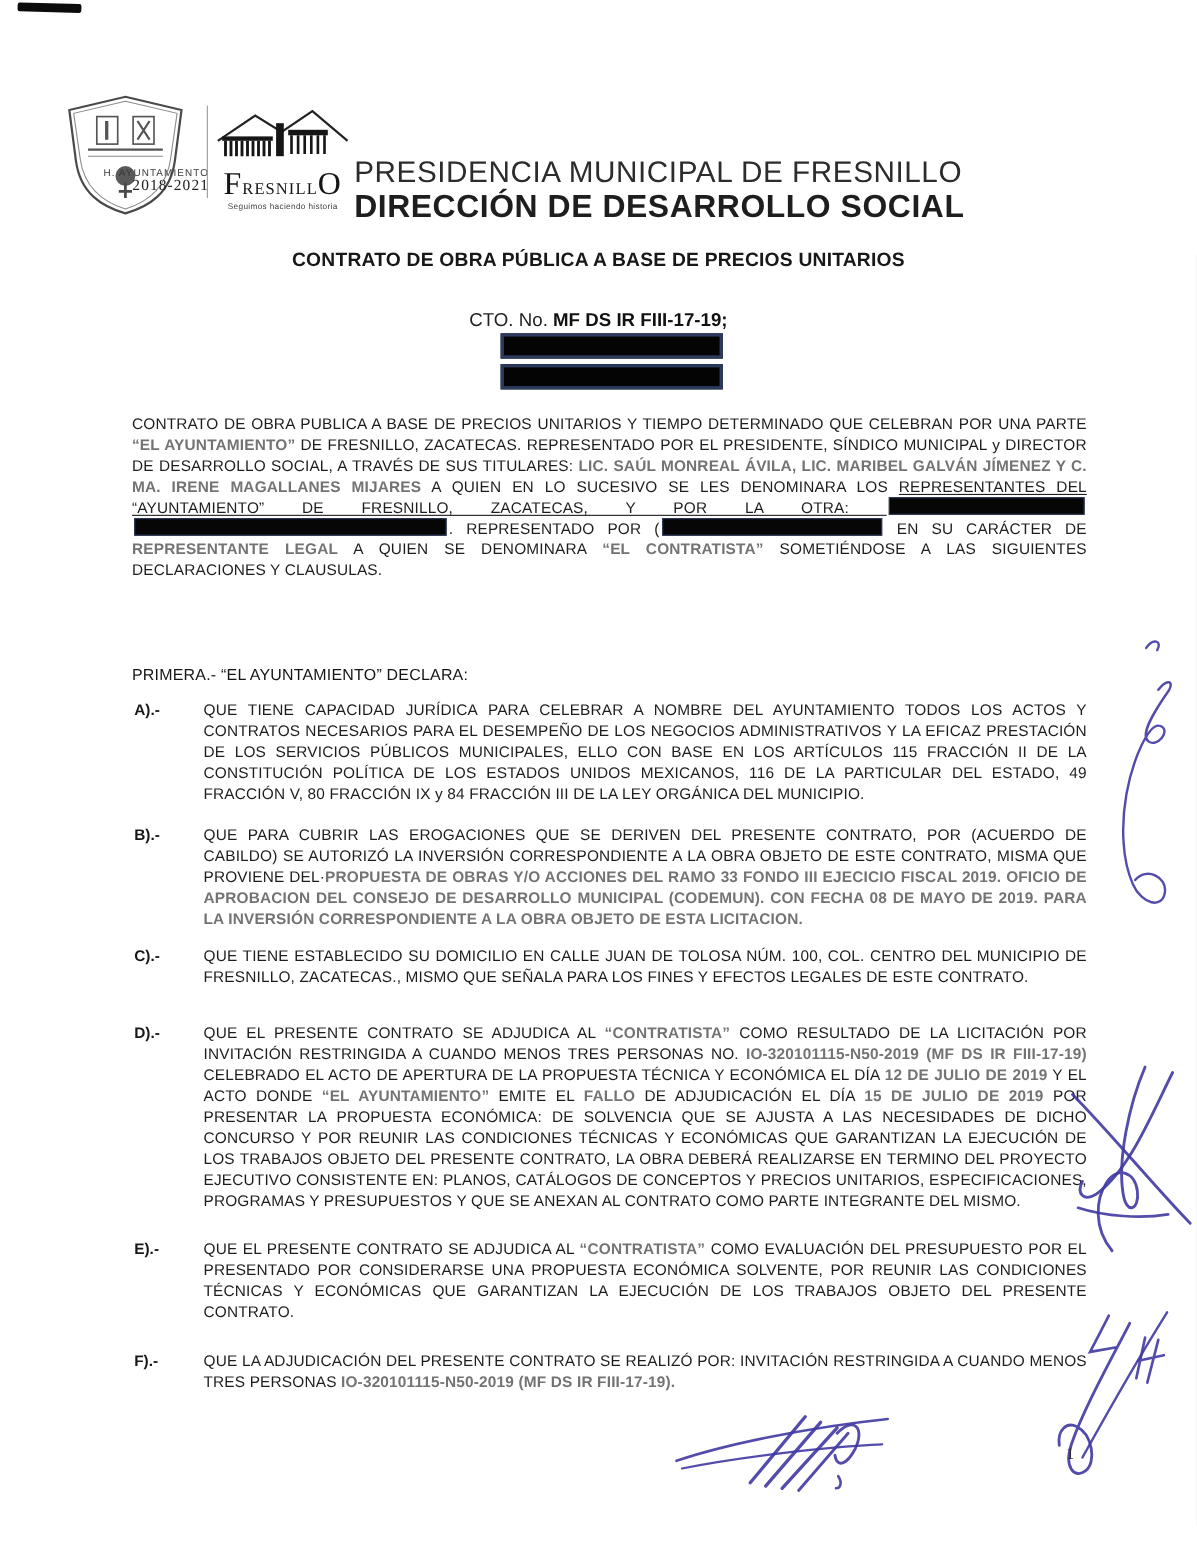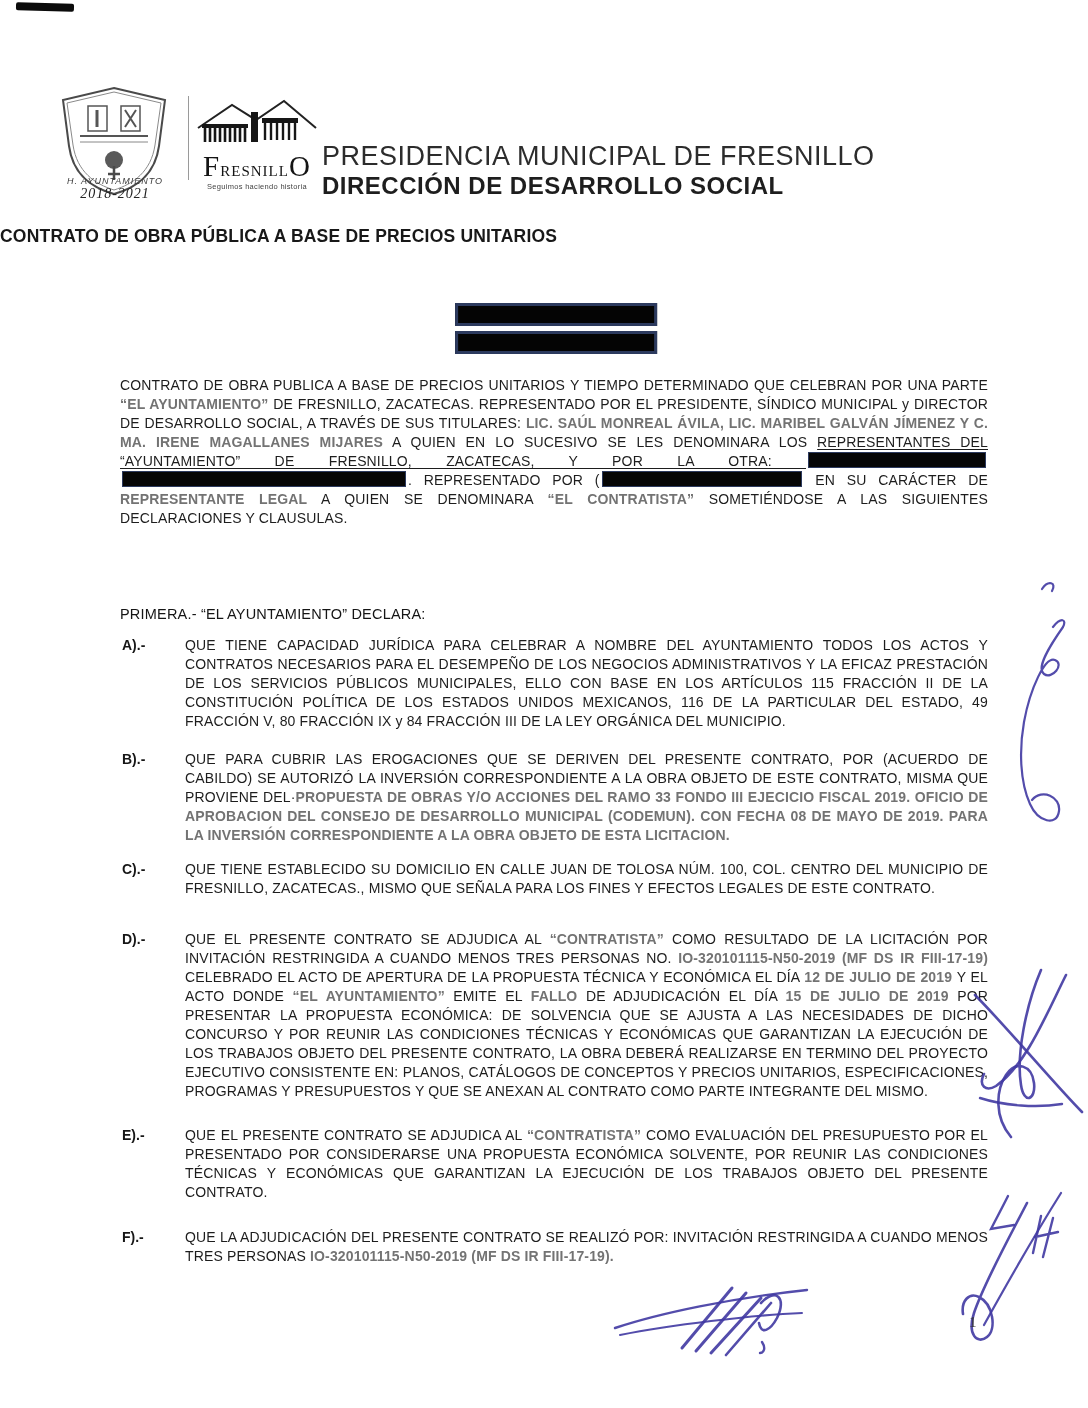--- a/index.html
+++ b/index.html
@@ -2,34 +2,34 @@
 <html><head>
 <meta charset="utf-8">
 <style>
   html,body{margin:0;padding:0;background:#e8e8e8;}
   .page{position:relative;width:1088px;height:1408px;background:#ffffff;overflow:hidden;
         font-family:"Liberation Sans",sans-serif;color:#1c1c1c;margin:0 auto;}
   .scan-streak{position:absolute;left:16px;top:3px;width:58px;height:8px;background:#0b0b0b;transform:rotate(1.5deg);border-radius:2px;}
 
   
   .crest{position:absolute;left:58px;top:84px;}
-  .crest-caption{position:absolute;left:40px;top:176px;width:150px;text-align:center;color:#3a3a3a;font-style:italic;}
+  .crest-caption{position:absolute;left:40px;top:152px;width:150px;text-align:right;color:#3a3a3a;}
   .crest-caption .l1{font-size:9px;letter-spacing:1px;}
   .crest-caption .l2{font-size:14px;font-family:"Liberation Serif",serif;letter-spacing:1px;color:#222;}
   .hdr-divider{position:absolute;left:188px;top:96px;width:1px;height:84px;background:#9a9a9a;}
   .logo-block{position:absolute;left:193px;top:98px;width:128px;text-align:center;}
   .wordmark{font-family:"Liberation Serif",serif;color:#141414;line-height:1;margin-top:2px;letter-spacing:1px;}
   .wordmark .big{font-size:29px;}
   .wordmark .mid{font-size:15px;}
   .tagline{font-size:7.5px;color:#444;margin-top:1px;letter-spacing:.3px;}
   .hdr-title1{position:absolute;left:322px;top:141px;font-size:27px;color:#2c2c2c;letter-spacing:.5px;white-space:nowrap;}
-  .hdr-title2{position:absolute;left:322px;top:172px;font-size:24px;font-weight:bold;color:#1e1e1e;letter-spacing:.5px;white-space:nowrap;}
+  .hdr-title2{position:absolute;left:322px;top:172px;font-size:29px;font-weight:bold;color:#1e1e1e;letter-spacing:.5px;white-space:nowrap;}
 
   
-  .doc-title{position:absolute;left:0;top:226px;width:1088px;text-align:left;font-weight:bold;font-size:17.5px;letter-spacing:.2px;color:#181818;}
+  .doc-title{position:absolute;left:0;top:226px;width:1088px;text-align:center;font-weight:bold;font-size:17.5px;letter-spacing:.2px;color:#181818;}
   .cto-line{position:absolute;left:0;top:281px;width:1088px;text-align:center;font-size:17px;color:#222;}
   .cto-line .num{font-weight:bold;color:#111;}
   .cto-bar{position:absolute;left:50%;width:196px;height:17px;background:#040404;border:3px solid #2c3a5e;transform:translateX(-44%);}
   .cto-bar.b1{top:303px;}
   .cto-bar.b2{top:331px;}
 
   
   .para{position:absolute;text-align:justify;font-size:14px;line-height:19px;letter-spacing:.15px;color:#1d1d1d;}
   .b{font-weight:bold;color:#737373;}
   .u{text-decoration:underline;text-underline-offset:2px;}
@@ -98,20 +98,21 @@
       </g>
     </svg>
     <div class="wordmark"><span class="big">F</span><span class="mid">RESNILL</span><span class="big">O</span></div>
     <div class="tagline">Seguimos haciendo historia</div>
   </div>
 
   <div class="hdr-title1">PRESIDENCIA MUNICIPAL DE FRESNILLO</div>
   <div class="hdr-title2">DIRECCIÓN DE DESARROLLO SOCIAL</div>
 
   <div class="doc-title">CONTRATO DE OBRA PÚBLICA A BASE DE PRECIOS UNITARIOS</div>
+  <div class="cto-line"><span>CTO. No. </span><span class="num">MF DS IR FIII-17-19;</span></div>
   <div class="cto-bar b1"></div>
   <div class="cto-bar b2"></div>
 
   <div class="para" style="left:120px;top:376px;width:868px;"><span>CONTRATO DE OBRA PUBLICA A BASE DE PRECIOS UNITARIOS Y TIEMPO DETERMINADO QUE CELEBRAN POR UNA PARTE </span><span class="b">“EL AYUNTAMIENTO”</span><span> DE FRESNILLO, ZACATECAS. REPRESENTADO POR EL PRESIDENTE, SÍNDICO MUNICIPAL y DIRECTOR DE DESARROLLO SOCIAL,  A TRAVÉS DE SUS TITULARES: </span><span class="b">LIC. SAÚL MONREAL ÁVILA,  LIC. MARIBEL GALVÁN JÍMENEZ  Y  C. MA. IRENE MAGALLANES MIJARES</span><span> A QUIEN EN LO SUCESIVO SE LES DENOMINARA LOS </span><span class="u">REPRESENTANTES DEL “AYUNTAMIENTO” DE FRESNILLO, ZACATECAS, Y POR LA OTRA: </span><span class="redact" style="width: 176px;"></span><span class="redact" style="width: 282px;"></span><span>. REPRESENTADO POR (</span><span class="redact" style="width: 198px;"></span><span> EN SU CARÁCTER DE </span><span class="b">REPRESENTANTE LEGAL</span><span>  A   QUIEN SE DENOMINARA </span><span class="b">“EL CONTRATISTA”</span><span> SOMETIÉNDOSE A LAS   SIGUIENTES DECLARACIONES Y CLAUSULAS.</span></div>
 
   <div class="primera">PRIMERA.- “EL AYUNTAMIENTO” DECLARA:</div>
 
   <div class="item" style="top:636px;">
     <div class="item-label">A).-</div>
     <div class="item-text"><span>QUE TIENE CAPACIDAD JURÍDICA PARA CELEBRAR A NOMBRE DEL AYUNTAMIENTO TODOS LOS ACTOS Y CONTRATOS NECESARIOS PARA EL DESEMPEÑO DE LOS NEGOCIOS ADMINISTRATIVOS Y LA EFICAZ PRESTACIÓN DE LOS SERVICIOS PÚBLICOS MUNICIPALES, ELLO CON BASE EN LOS ARTÍCULOS 115 FRACCIÓN II DE LA CONSTITUCIÓN POLÍTICA DE LOS ESTADOS UNIDOS MEXICANOS, 116 DE LA PARTICULAR DEL ESTADO, 49 FRACCIÓN V, 80 FRACCIÓN IX y 84 FRACCIÓN III DE LA LEY ORGÁNICA DEL MUNICIPIO.</span></div>

